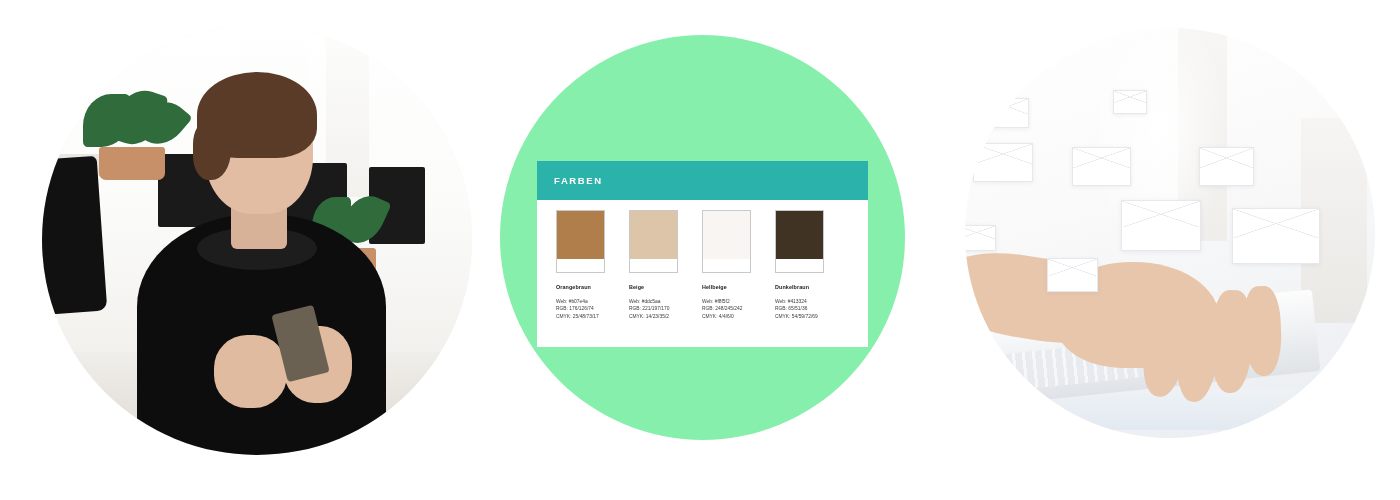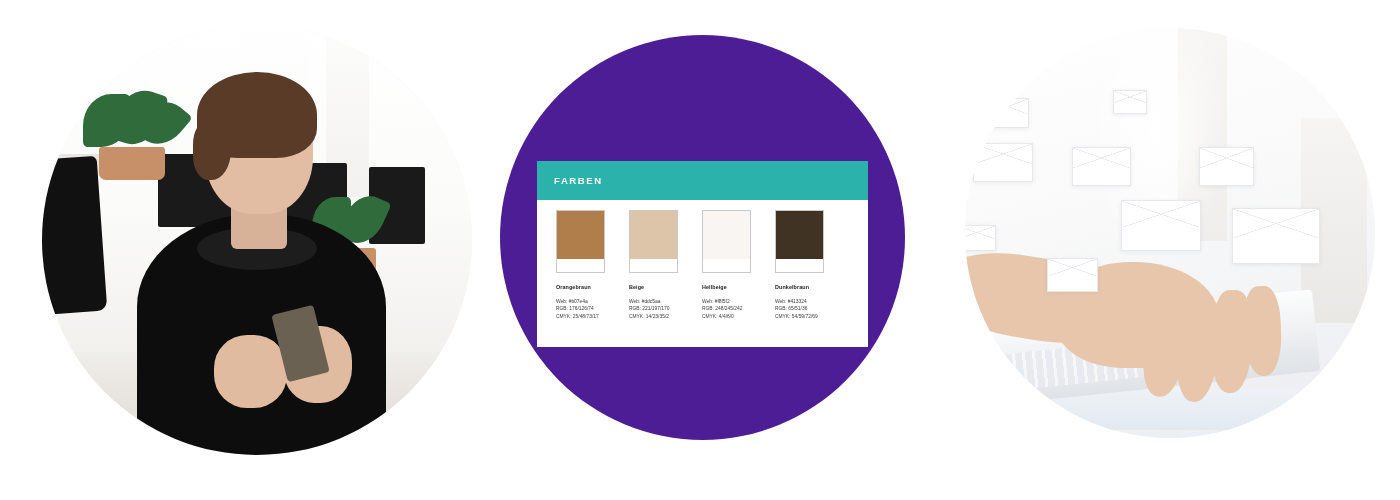--- a/index.html
+++ b/index.html
@@ -54,21 +54,21 @@
   .ph-collar{position:absolute;left:36%;top:47%;width:28%;height:10%;
     background:#1d1d1d;border-radius:50%;}
   .ph-armL{position:absolute;left:40%;top:72%;width:17%;height:17%;
     background:#e0bb9f;border-radius:45%;}
   .ph-armR{position:absolute;left:56%;top:70%;width:16%;height:18%;
     background:#e0bb9f;border-radius:45%;}
   .ph-phone{position:absolute;left:55%;top:66%;width:10%;height:16%;
     background:#6b6152;border-radius:4px;transform:rotate(-14deg);}
 
   
-  #palette-circle{left:500px;top:35px;width:405px;height:405px;background:#4c1d95;}
+  #palette-circle{left:500px;top:35px;width:405px;height:405px;background:#86efac;}
   .card{
     position:absolute;left:37px;top:126px;width:331px;height:186px;
     background:#ffffff;
   }
   .card-header{
     height:39px;background:#2bb3ab;display:flex;align-items:center;
     padding:0 17px;box-sizing:border-box;
   }
   .card-header .title{
     color:#ffffff;font-size:9.5px;font-weight:bold;letter-spacing:1.6px;

